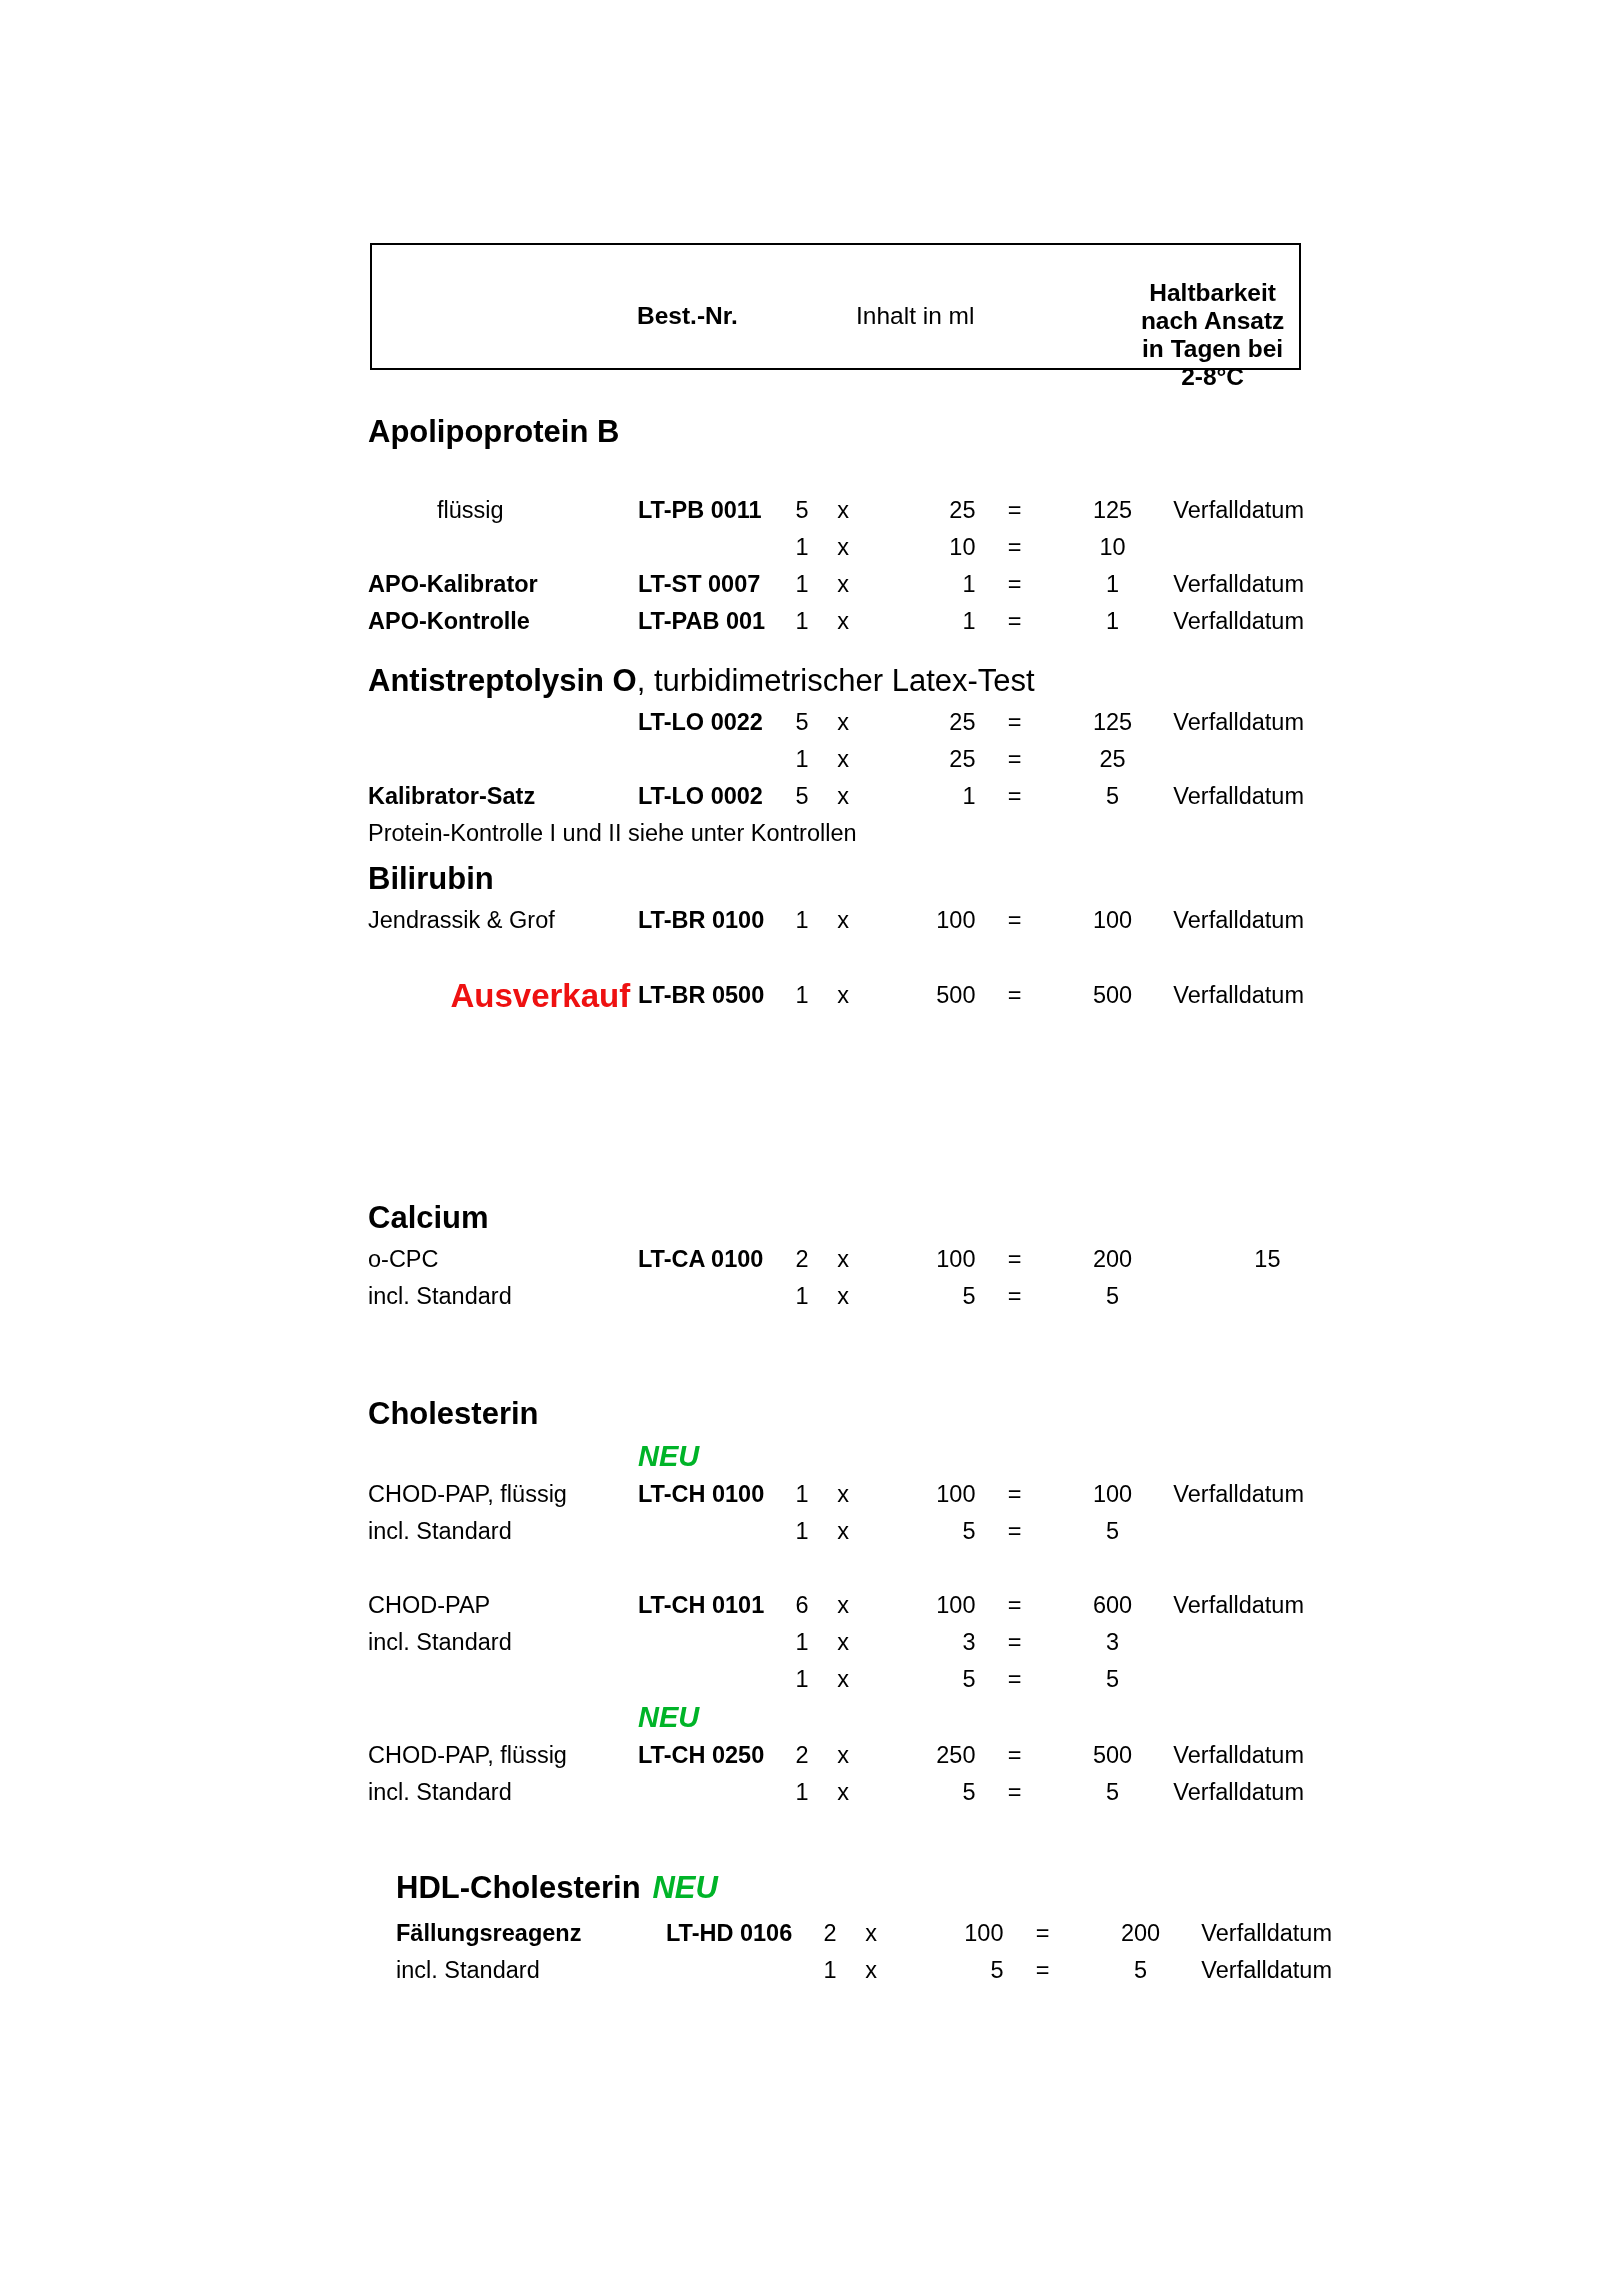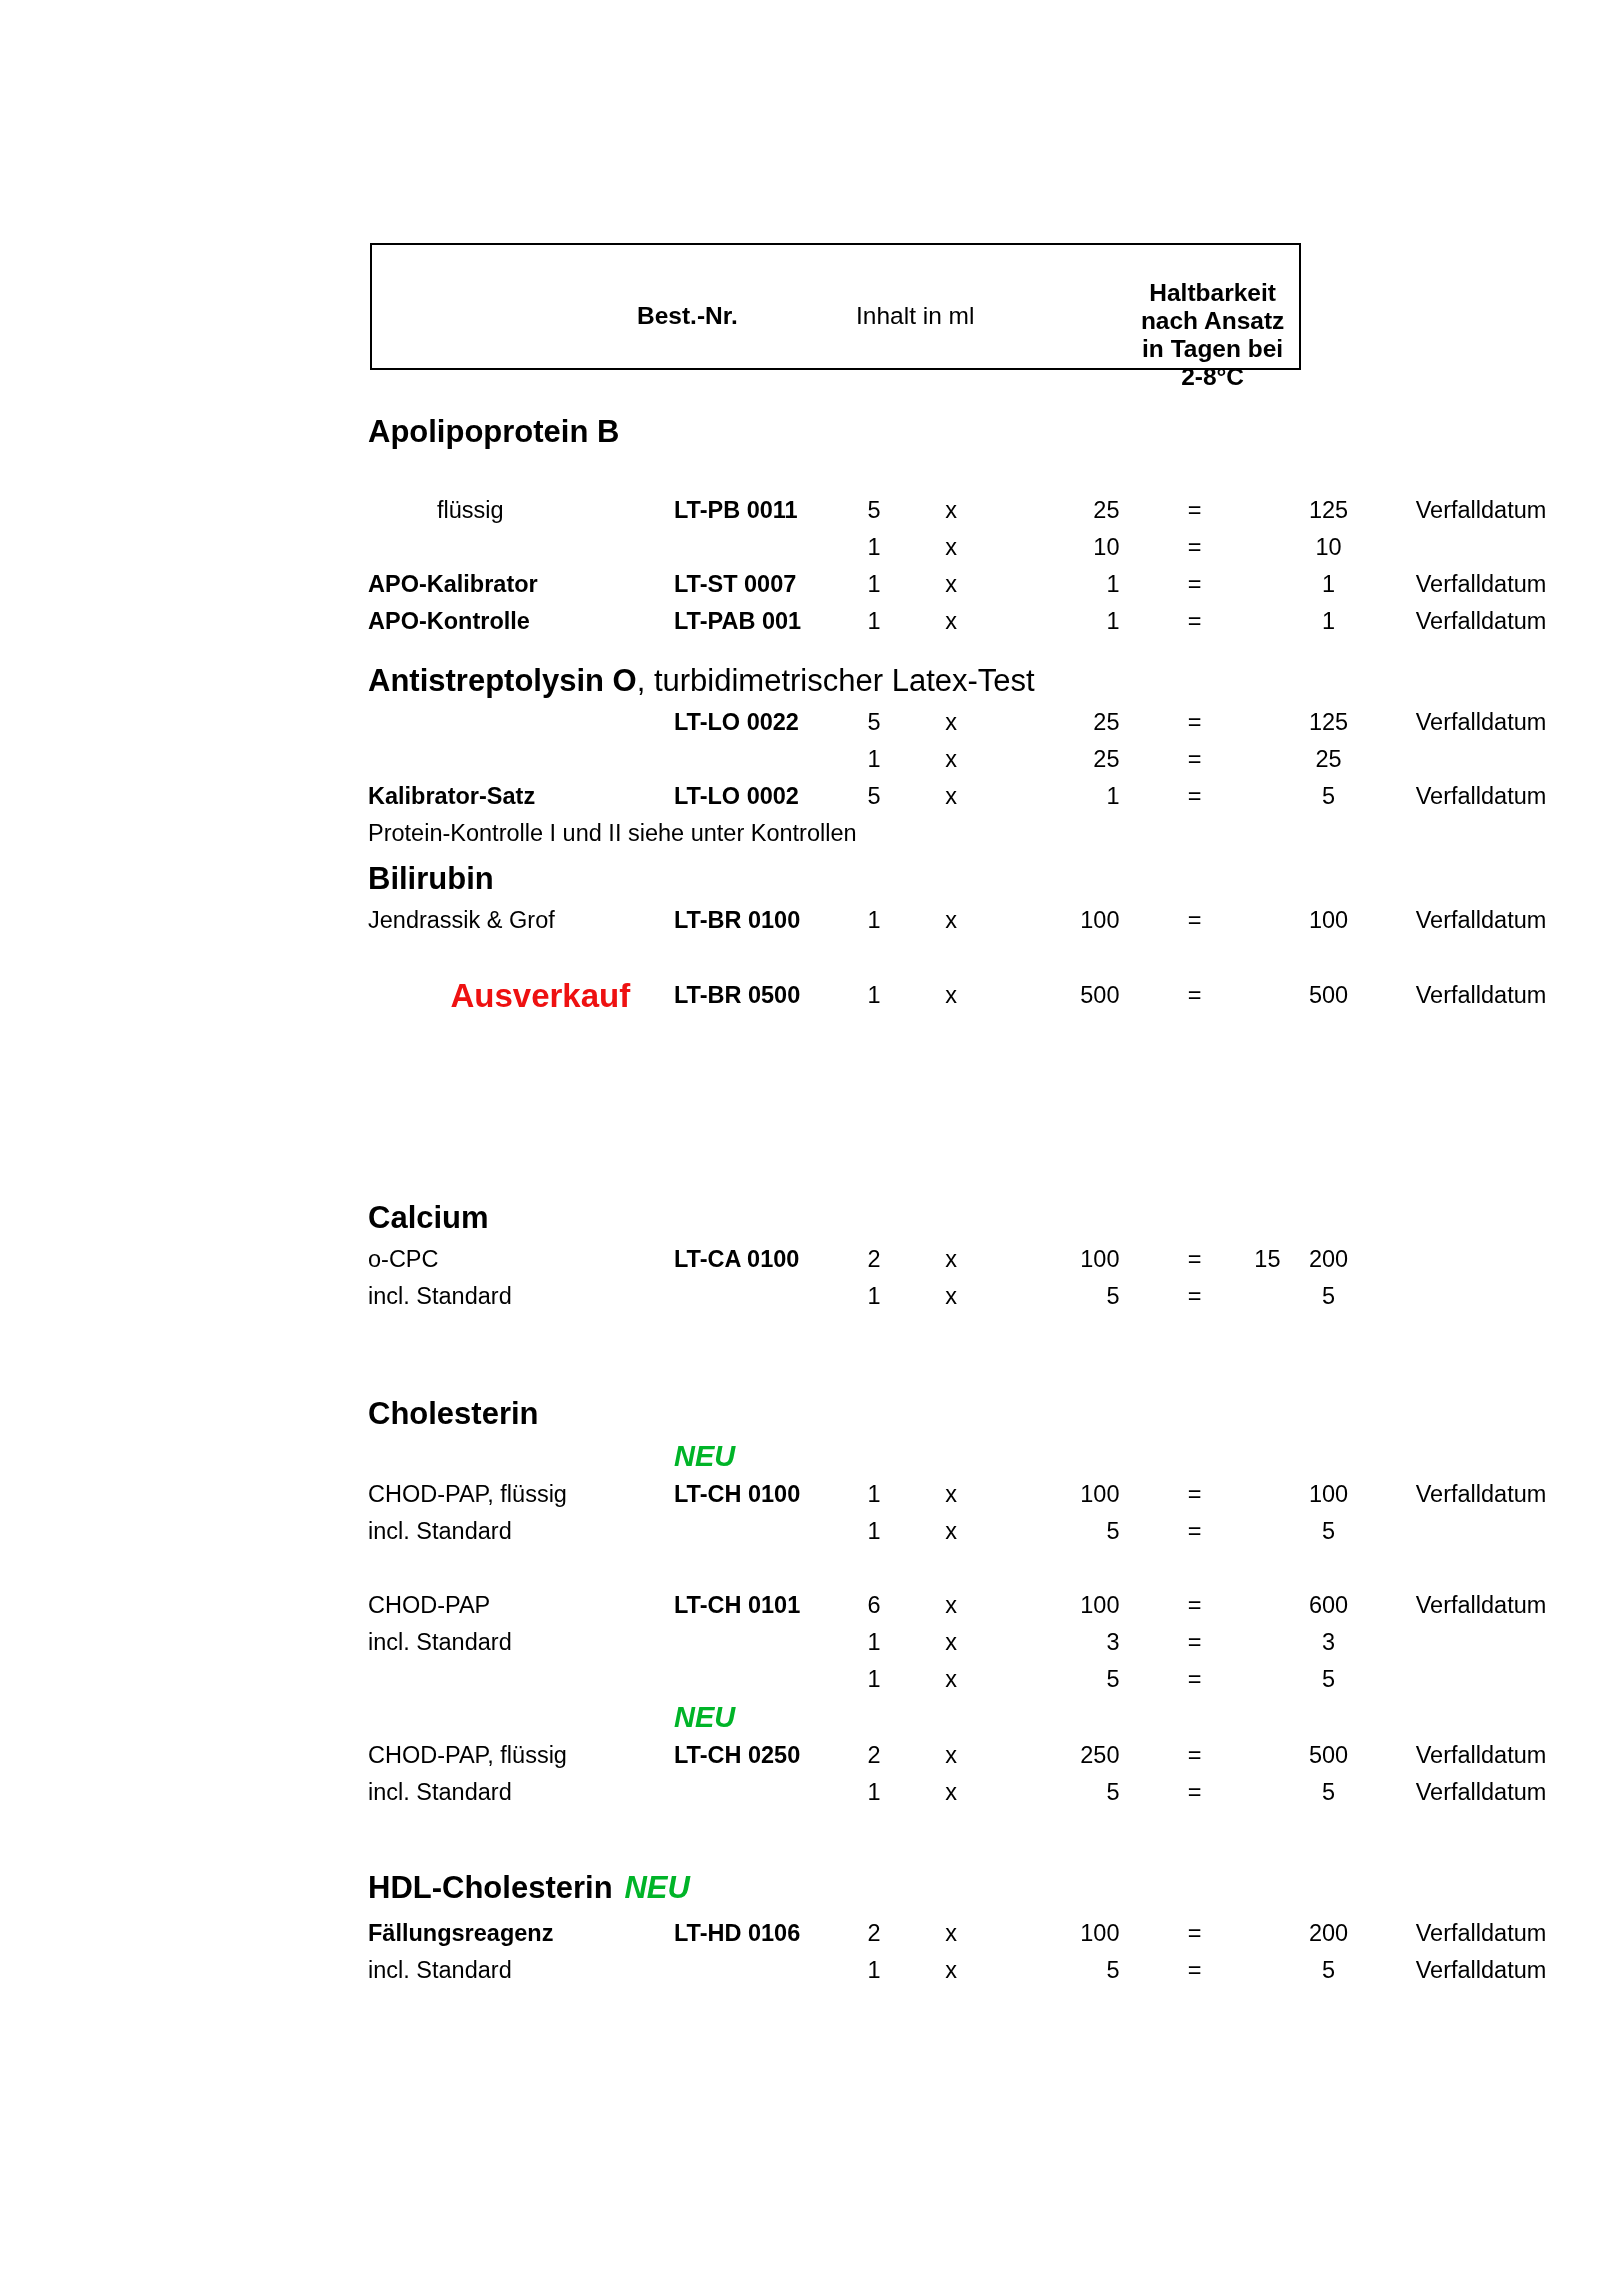--- a/index.html
+++ b/index.html
@@ -61,21 +61,21 @@
   .section {
     position: absolute;
     left: 368px;
     width: 936px;
   }
   #section-apolipoprotein-b { top: 414px; }
   #section-antistreptolysin-o { top: 663px; }
   #section-bilirubin { top: 861px; }
   #section-calcium { top: 1200px; }
   #section-cholesterin { top: 1396px; }
-  #section-hdl-cholesterin { top: 1870px; }
+  #section-hdl-cholesterin { top: 1870px; margin-left: 28px; }
 
   .section-title {
     margin: 0;
     font-size: 31px;
     font-weight: bold;
     line-height: 35px;
     white-space: nowrap;
   }
   .t-sub { font-weight: normal; font-size: 31px; }
   .t-neu {
@@ -88,21 +88,20 @@
 
   
   .row {
     position: relative;
     display: grid;
     grid-template-columns: 270px 147px 23.5px 69px 98px 78px 118px 1fr;
     height: 37px;
     line-height: 37px;
     font-size: 23.5px;
     white-space: nowrap;
-    gap: 36px;
   }
   .row.tall { height: 39px; line-height: 39px; }
   .c        { overflow: visible; }
   .name     { text-align: left; }
   .name.bold { font-weight: bold; }
   .name.indent { padding-left: 69px; }
   .bestnr   { font-weight: bold; }
   .qty      { text-align: right; }
   .times    { text-align: center; }
   .vol      { text-align: right; }

